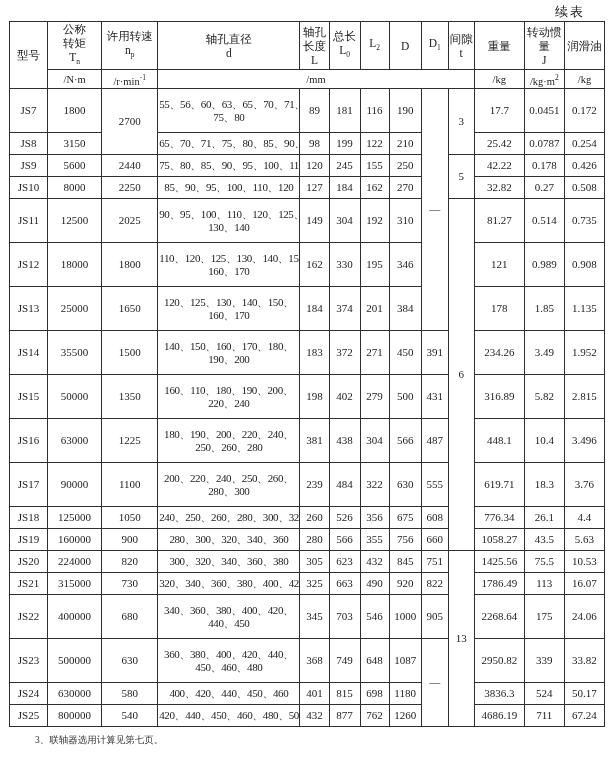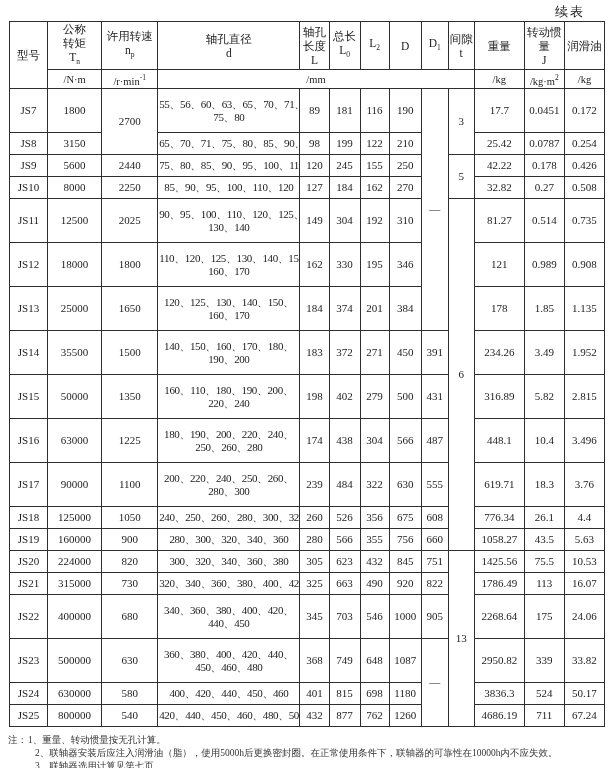--- a/index.html
+++ b/index.html
@@ -261,21 +261,21 @@
           <td>316.89</td>
           <td>5.82</td>
           <td>2.815</td>
         </tr>
         <tr class="tall">
           <td class="model-col">JS16</td>
           <td>63000</td>
           <td>1225</td>
           <td class="d-col">180、190、200、220、240、
 250、260、280</td>
-          <td>174</td>
+          <td>381</td>
           <td>438</td>
           <td>304</td>
           <td>566</td>
           <td>487</td>
           <td>448.1</td>
           <td>10.4</td>
           <td>3.496</td>
         </tr>
         <tr class="tall">
           <td class="model-col">JS17</td>
@@ -402,20 +402,16 @@
           <td>762</td>
           <td>1260</td>
           <td>4686.19</td>
           <td>711</td>
           <td>67.24</td>
         </tr>
       </tbody>
   </table>
 
   <div class="notes">
-    <div class="note">
-      <span class="note-prefix">注：</span><span>1、重量、转动惯量按无孔计算。</span>
-    </div>
-    <div class="note indent">2、联轴器安装后应注入润滑油（脂），使用5000h后更换密封圈。在正常使用条件下，联轴器的可靠性在10000h内不应失效。</div>
     <div class="note indent">3、联轴器选用计算见第七页。</div>
   </div>
 
 </div>
 
 </body></html>

